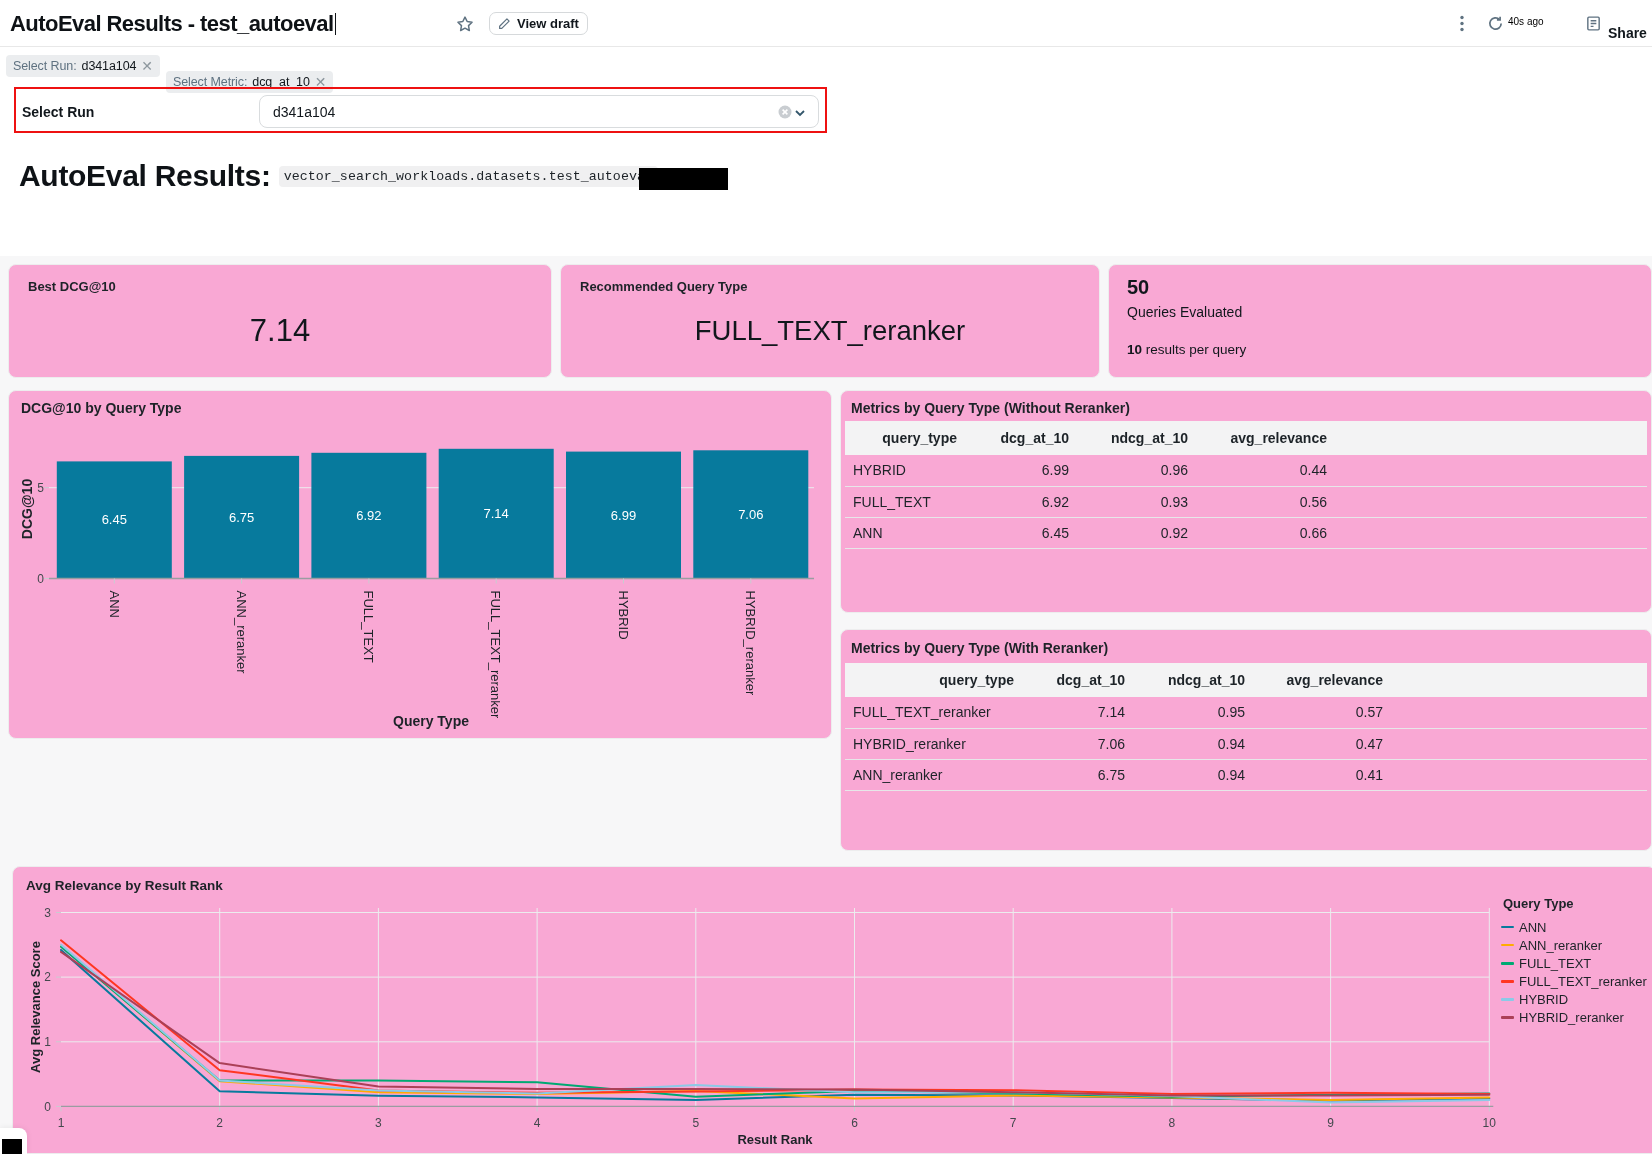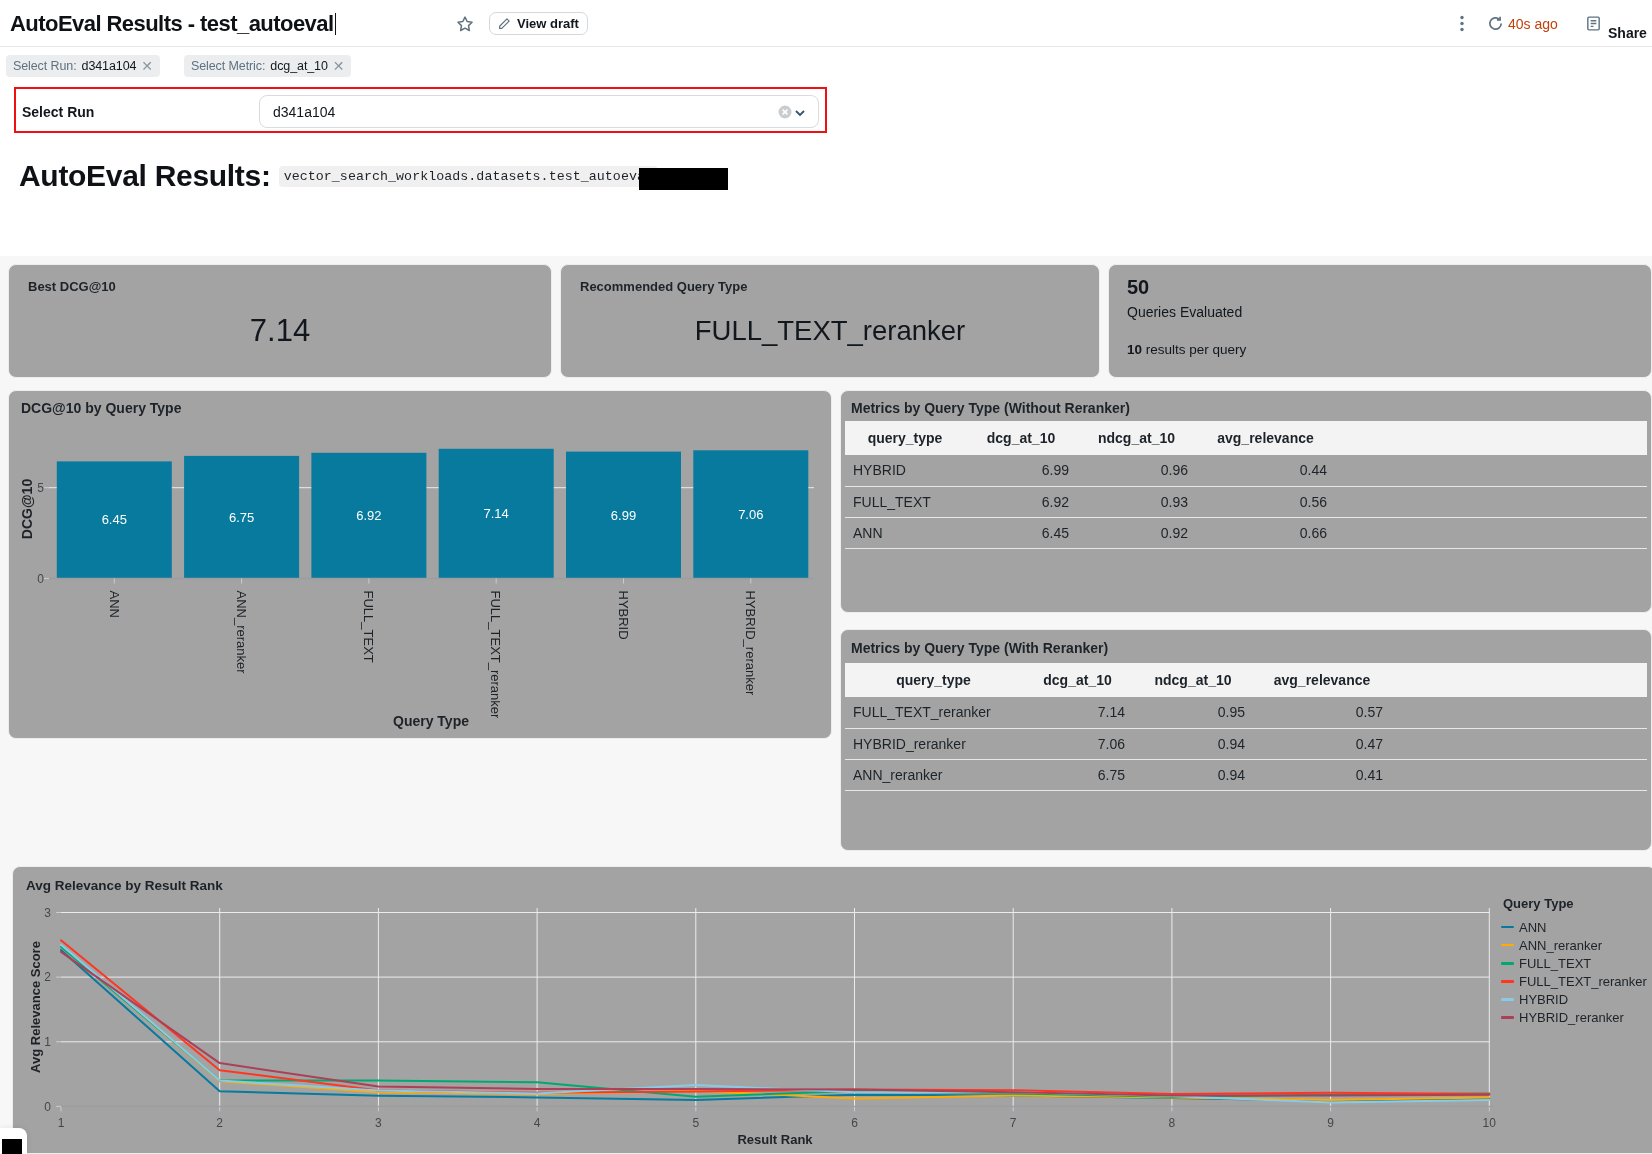--- a/index.html
+++ b/index.html
@@ -1,47 +1,47 @@
 <!DOCTYPE html>
 <html><head><meta charset="utf-8">
 <style>
 * { margin:0; padding:0; box-sizing:border-box; }
 html,body { width:1652px; height:1154px; background:#ffffff; font-family:"Liberation Sans",sans-serif; color:#11171C; overflow:hidden; }
 .abs { position:absolute; }
 #page { position:relative; width:1652px; height:822px; }
 #canvas { position:absolute; left:0; top:256px; width:1652px; height:898px; background:#f7f7f8; }
-.panel { position:absolute; background:#a3a3a3; border:1px solid #ededee; border-radius:8px; }
+.panel { position:absolute; background:#f9a8d4; border:1px solid #ededee; border-radius:8px; }
 .ptitle { font-weight:bold; font-size:14px; color:#1d2328; }
 
 #hdr { position:absolute; left:0; top:0; width:1652px; height:47px; background:#fff; border-bottom:1px solid #e8e8e8; }
 #title { position:absolute; left:10px; top:11px; font-size:22px; font-weight:bold; letter-spacing:-0.55px; color:#0e1216; }
 .caret { display:inline-block; width:1.5px; height:22px; background:#0e1216; vertical-align:-4px; margin-left:1px; }
 #viewdraft { position:absolute; left:489px; top:12px; width:99px; height:23px; border:1px solid #d6d9db; border-radius:7px; display:flex; align-items:center; justify-content:center; gap:6px; font-size:13px; font-weight:bold; color:#11171C; background:#fff; }
-#agotext { position:absolute; left:1508px; top:16px; font-size:14px; color:#c2410c; }
+#agotext { position:absolute; left:1508px; top:16px; font-size:10px; color:#000000; }
 #sharetext { position:absolute; left:1608px; top:16px; font-size:14px; font-weight:bold; color:#11171C;margin-top:9px; }
 
 .chip { position:absolute; top:55px; height:22px; background:#ebedef; border-radius:4px; display:flex; align-items:center; padding:0 7px; font-size:12.5px; letter-spacing:-0.1px; gap:5px; }
 .chip .lab { color:#5F7281; }
 .chip .val { color:#11171C; }
 .chip .x { color:#8d979e; font-size:14px; }
 
 #redbox { position:absolute; left:14px; top:87px; width:813px; height:46px; border:2px solid #ee1111; }
 #selrunlab { position:absolute; left:22px; top:104px; font-size:14px; font-weight:bold; color:#11171C; }
 #selinput { position:absolute; left:259px; top:95px; width:560px; height:33px; background:#fff; border:1px solid #d9dcde; border-radius:8px; }
 #selinput .txt { position:absolute; left:13px; top:8px; font-size:14px; color:#11171C; }
 
 #mdh { position:absolute; left:19px; top:159px; font-size:30px; font-weight:bold; letter-spacing:-0.3px; color:#0e1216; }
 #mdcode { font-family:"Liberation Mono",monospace; font-size:13.3px; font-weight:normal; letter-spacing:0.05px; background:#f0f0f1; color:#1d2328; padding:3px 5px; border-radius:4px; vertical-align:6px; }
 #redact1 { position:absolute; left:639px; top:168px; width:89px; height:22px; background:#000; }
 #mdp { position:absolute; left:19px; top:212px; font-size:13.5px; color:#1d2328; }
 
 .cardlab { position:absolute; left:19px; top:14px; font-size:13px; font-weight:bold; color:#1d2328; }
 
 table.dbx { border-collapse:collapse; width:100%; table-layout:fixed; font-size:14px; color:#1d2328; }
-table.dbx th { background:#f3f3f4; font-weight:bold; text-align:center; height:34px; padding:0 8px; }
+table.dbx th { background:#f3f3f4; font-weight:bold; text-align:right; height:34px; padding:0 8px; }
 table.dbx td { height:31px; padding:0 8px; border-bottom:1px solid #e7e7e9; }
 td.num { text-align:right; }
 
 #legend { position:absolute; left:1501px; top:896px; }
 #legend .ltitle { font-size:13px; font-weight:bold; color:#1d2328; margin-bottom:7px; margin-left:2px; }
 .litem { display:flex; align-items:center; height:18.1px; }
 .lswatch { width:13px; height:2.6px; border-radius:1px; display:inline-block; }
 .ltext { font-size:13px; color:#1d2328; margin-left:5px; }
 </style></head>
 <body>
@@ -70,21 +70,21 @@
       <rect x="4" y="3" width="16" height="18" rx="1.5"></rect>
       <path d="M8 8h8M8 12h8M8 16h4"></path>
     </svg>
   <div id="sharetext">Share</div>
 
   <div class="chip" style="left:6px;">
       <span class="lab">Select Run:</span>
       <span class="val">d341a104</span>
       <span class="x">✕</span>
     </div>
-  <div class="chip" style="left:184px;">
+  <div class="chip" style="left:166px;margin-top:16px;">
       <span class="lab">Select Metric:</span>
       <span class="val">dcg_at_10</span>
       <span class="x">✕</span>
     </div>
 
   <div id="redbox"></div>
   <div id="selrunlab">Select Run</div>
   <div id="selinput">
       <span class="txt">d341a104</span>
     <svg class="abs" style="right:26px;top:9px;" width="14" height="14" viewBox="0 0 14 14">

